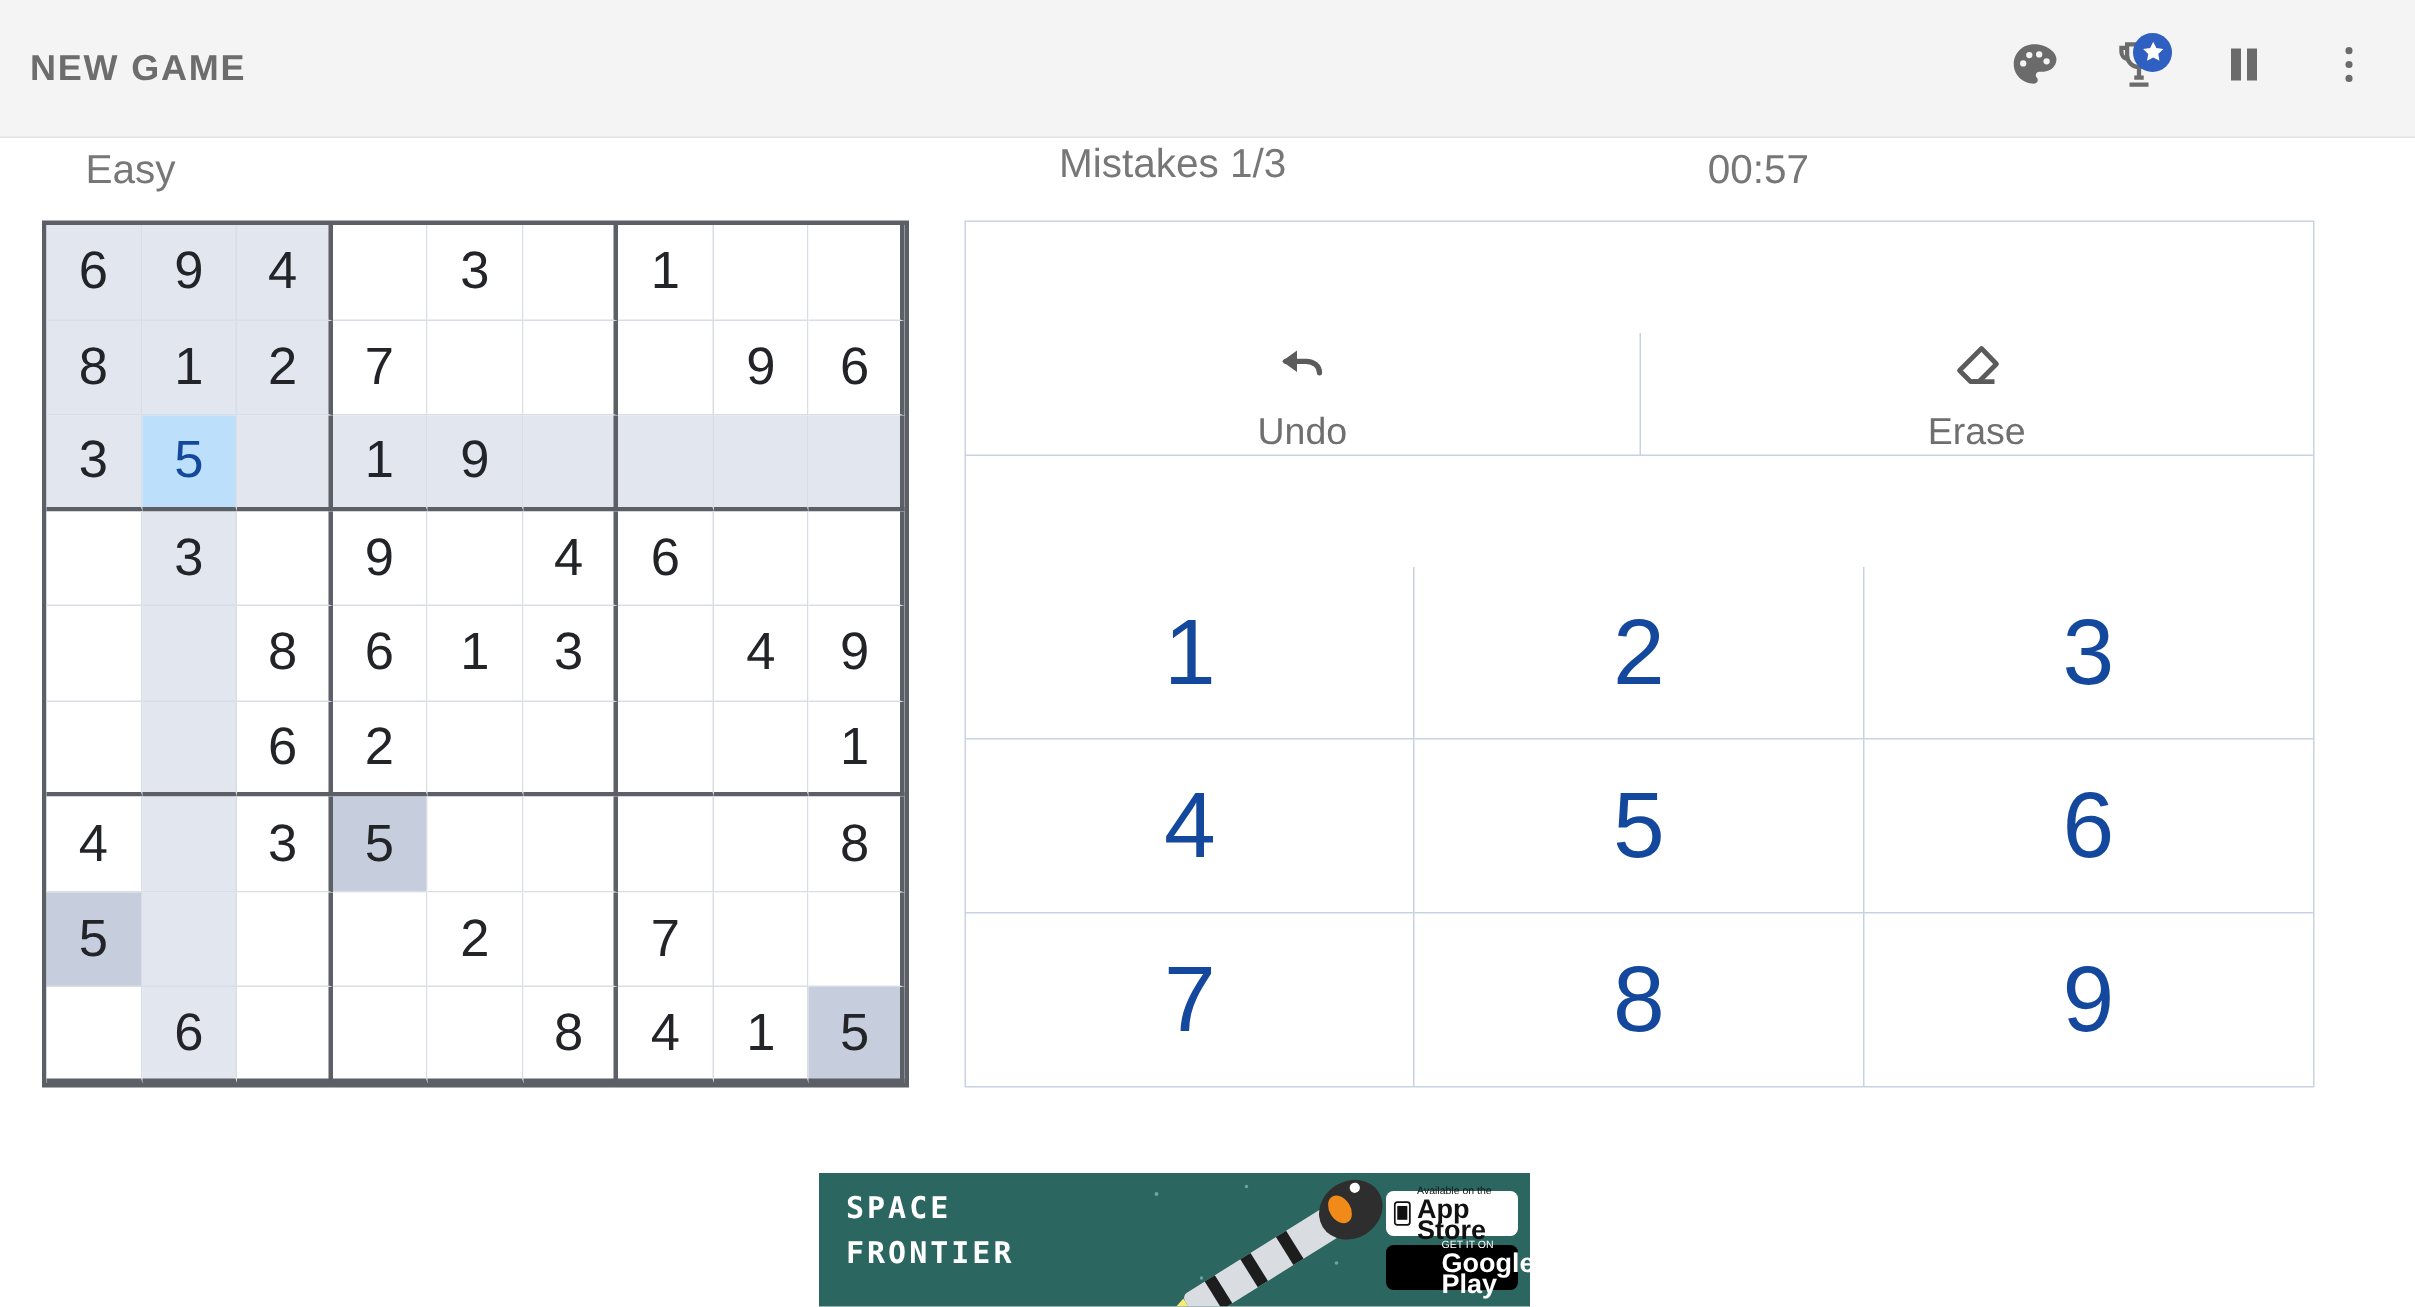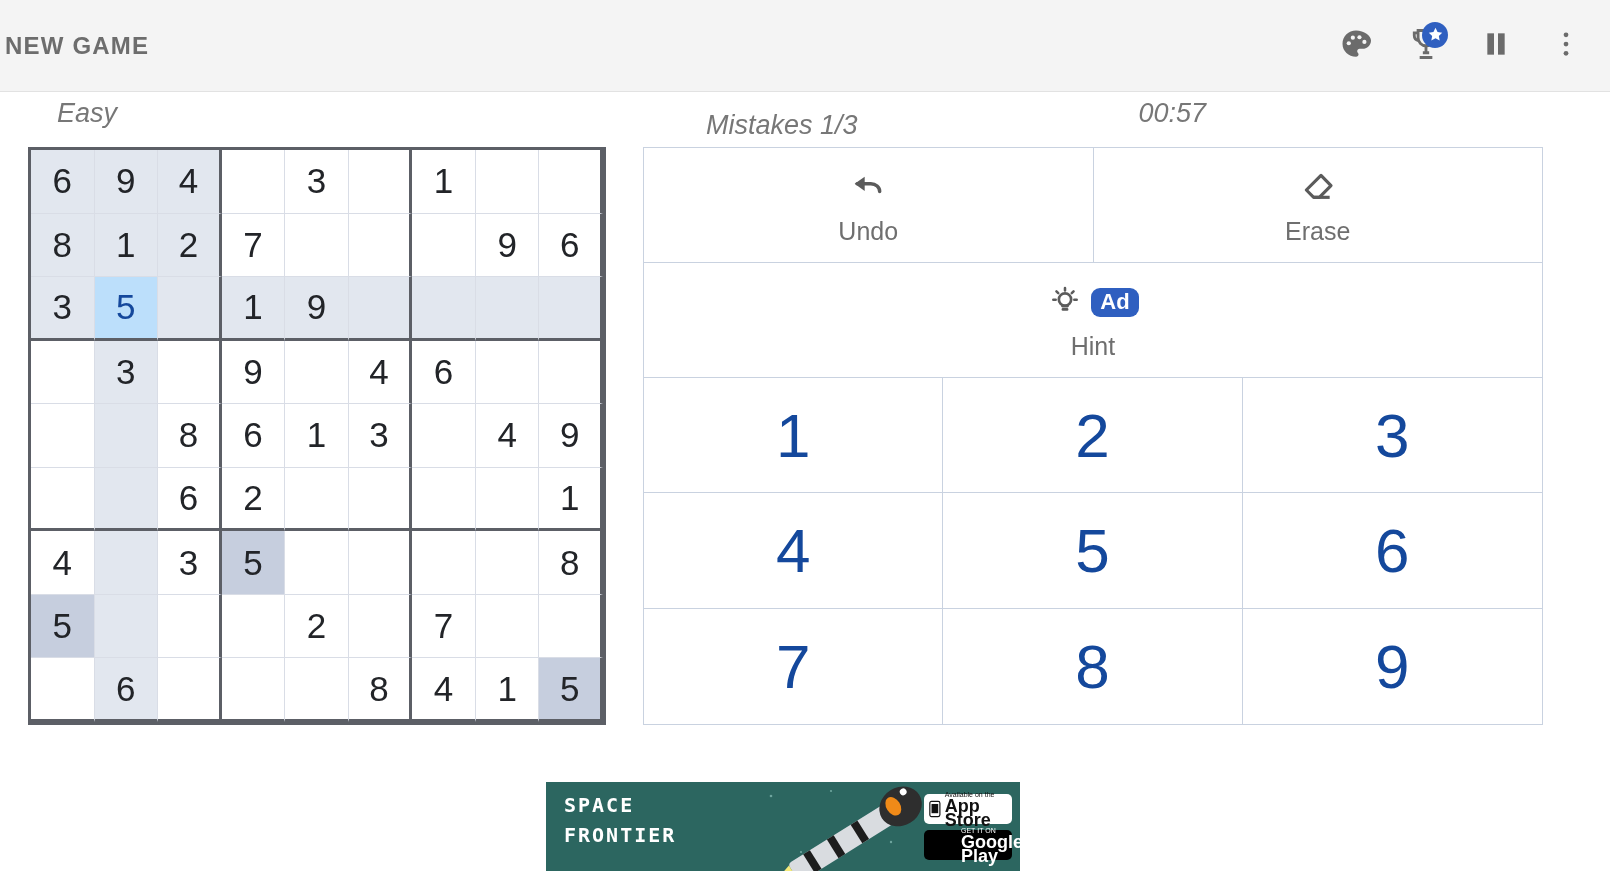--- a/index.html
+++ b/index.html
@@ -12,21 +12,21 @@
 
   
   #appbar {
     position: absolute; left: 0; top: 0;
     width: 1610px; height: 92px;
     background: #f4f4f4;
     border-bottom: 1px solid #e2e2e2;
     display: flex; align-items: center;
   }
   #newgame {
-    margin-left: 5px;
+    margin-left: 20px;
     font-size: 24px; font-weight: bold;
     letter-spacing: 1.2px;
     color: #6d6d6d;
     cursor: pointer;
   }
   #appbar-actions {
     margin-left: auto; margin-right: 12px;
     display: flex; align-items: center; gap: 6px;
   }
   .ab-btn {
@@ -38,28 +38,28 @@
   .star-badge {
     position: absolute; top: 8px; right: 10px;
     width: 26px; height: 26px; border-radius: 50%;
     background: #2f5fc0;
     display: flex; align-items: center; justify-content: center;
   }
 
   
   #status {
     position: absolute; left: 0; top: 92px;
-    width: 1274px; height: 55px; font-style: italic;
+    width: 1274px; height: 55px;
   }
   #difficulty {
     position: absolute; left: 57px; top: 6px;
     font-size: 27px; color: #777777;
   }
   #mistakes {
-    position: absolute; left: 706px; top: 18px;
+    position: absolute; left: 706px; top: 2px;
     font-size: 27px; color: #777777;
   }
   #timer {
     position: absolute; right: 68px; top: 6px;
     font-size: 27px; color: #777777;
   }
 
   
   #board {
     position: absolute; left: 28px; top: 147px;
@@ -87,21 +87,21 @@
   .cell.user { color: #14489c; }
 
   
   #panel {
     position: absolute; left: 643px; top: 147px;
     width: 900px; height: 578px;
     border: 1px solid #c9d2e0;
     background: #ffffff;
     display: flex; flex-direction: column;
   }
-  #tools { display: flex; height: 230px; }
+  #tools { display: flex; height: 230px; align-items: center; }
   .toolrow { display: flex; flex: 1; }
   .tool {
     flex: 1;
     display: flex; flex-direction: column;
     align-items: center; justify-content: center;
     cursor: pointer; position: relative;
     border-right: 1px solid #c9d2e0;
     border-bottom: 1px solid #c9d2e0;
   }
   .tool.last { border-right: none; }
@@ -419,33 +419,20 @@
               <path fill="none" stroke="#5b5b5b" stroke-width="1.9" stroke-linejoin="round" d="M13.8 4.4L5 13.2l4.4 4.4h3.4l7-7z"></path>
               <path fill="none" stroke="#5b5b5b" stroke-width="1.9" d="M9.4 17.6h9.6"></path>
             </svg>
           </div>
           <div class="tool-label">Erase</div>
         </div>
       </div>
       <div class="toolrow">
 
 
-        <div class="tool last">
-          <div class="tool-icon">
-            <span>
-              <svg width="36" height="36" viewBox="0 0 24 24">
-                <circle cx="12" cy="11" r="4.1" fill="none" stroke="#5b5b5b" stroke-width="1.8"></circle>
-                <path fill="none" stroke="#5b5b5b" stroke-width="1.8" stroke-linecap="round" d="M10.3 15.4h3.4M10.6 17.6h2.8"></path>
-                <path fill="none" stroke="#5b5b5b" stroke-width="1.7" stroke-linecap="round" d="M12 3.3v1.7M6.3 5.6l1.2 1.2M17.7 5.6l-1.2 1.2M4.2 11.2h1.6M18.2 11.2h1.6"></path>
-              </svg>
-            </span>
-            <span class="ad-badge">Ad</span>
-          </div>
-          <div class="tool-label">Hint</div>
-        </div>
       </div>
     </div>
   </div>
 
   <div id="numpad">
       <div class="num nr0 nc0">1</div>
       <div class="num nr0 nc1">2</div>
       <div class="num nr0 nc2">3</div>
       <div class="num nr1 nc0">4</div>
       <div class="num nr1 nc1">5</div>

